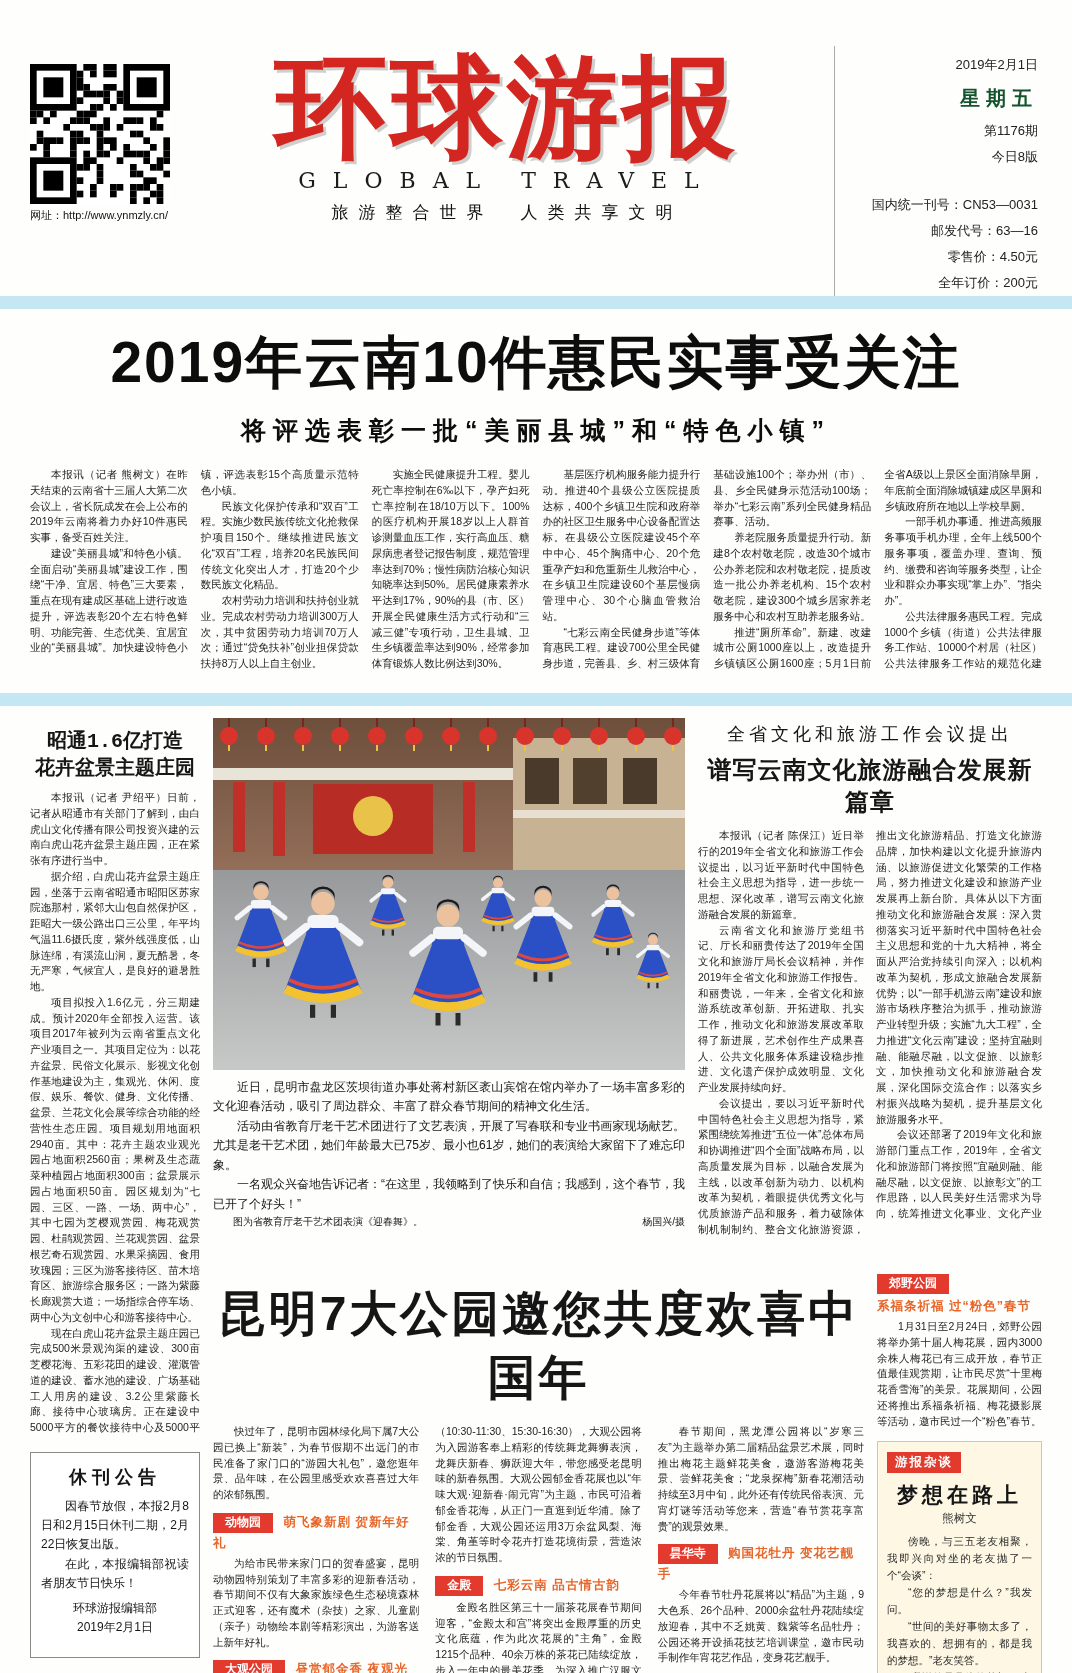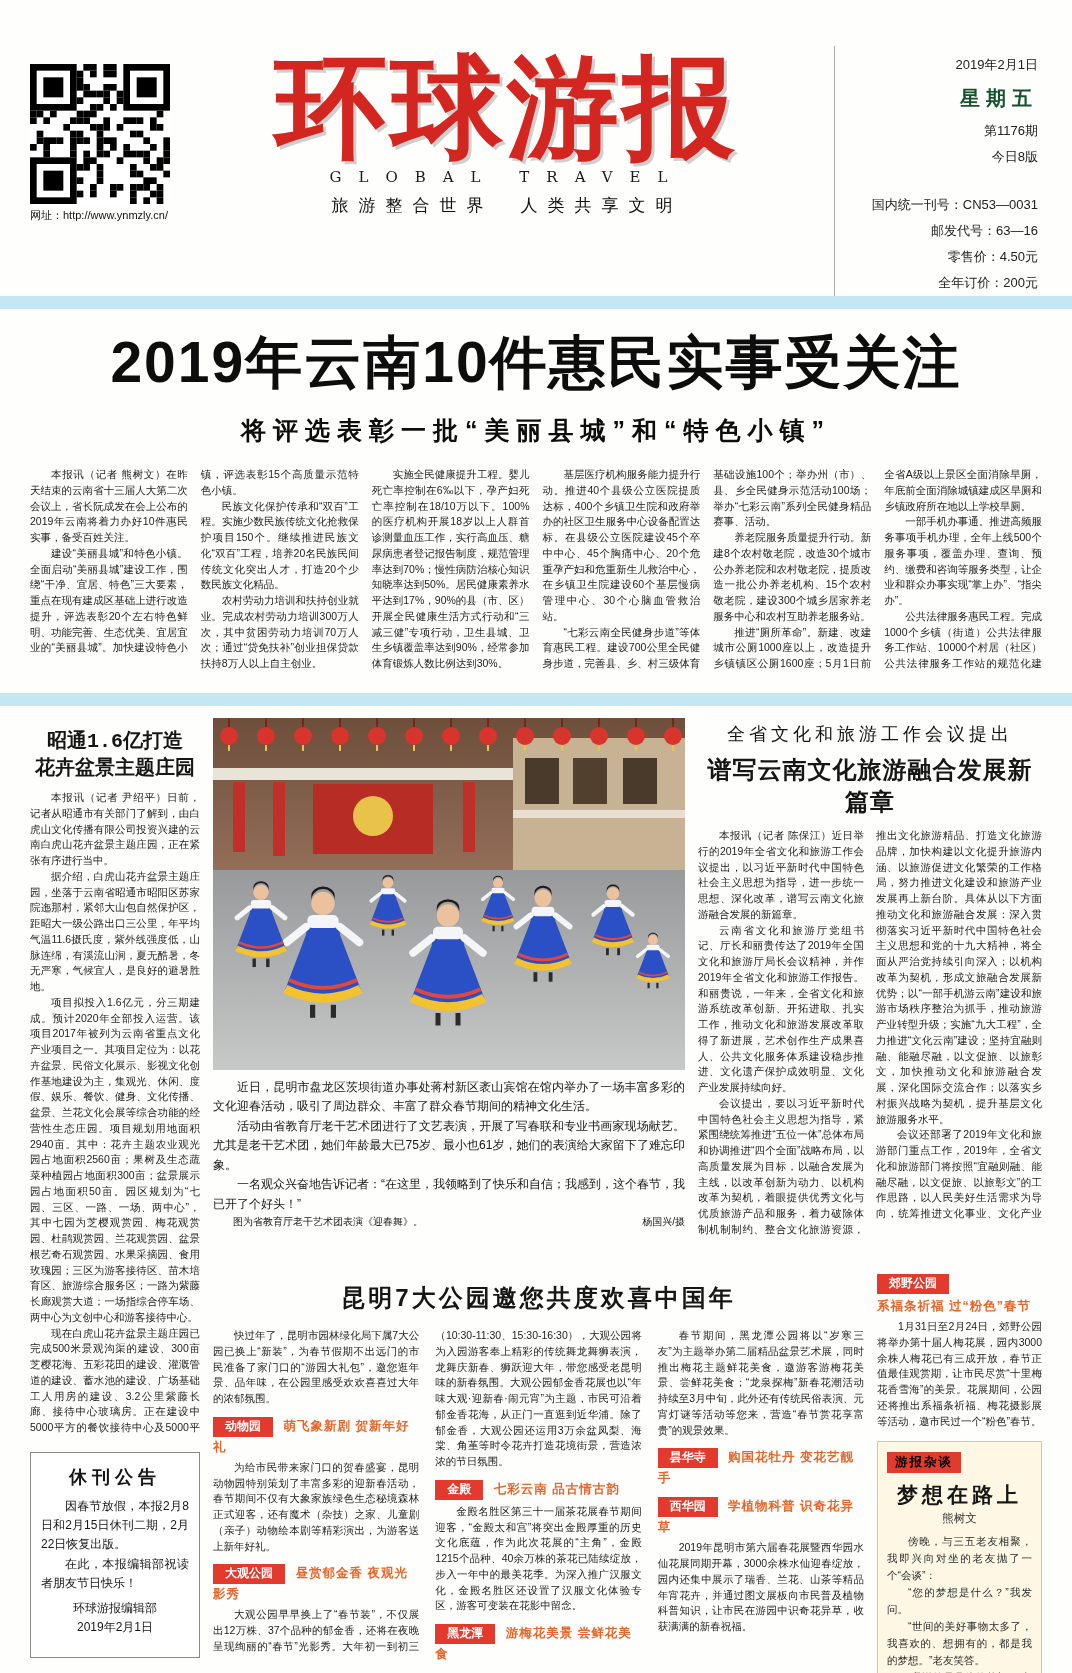--- a/index.html
+++ b/index.html
@@ -6,21 +6,21 @@
   body { background:#e8e8e6; font-family:"Liberation Sans","DejaVu Sans",sans-serif; color:#161616; }
   .page { width:1072px; min-height:1673px; margin:0 auto; background:#fefefc; padding:46px 30px 10px; position:relative; overflow:hidden; }
 
   
   .mast { display:flex; align-items:flex-start; }
   .qr-block { width:162px; padding-top:18px; }
   .qr-block svg { display:block; }
   .qr-caption { font-size:11px; margin-top:4px; color:#111; }
   .mast-center { flex:1; text-align:center; padding-top:2px; }
   .paper-title { font-family:"DejaVu Serif","Liberation Serif",serif; font-weight:900; font-size:112px; line-height:1.05; color:#d42621; letter-spacing:4px; text-shadow:3px 3px 0 rgba(120,120,120,.35); }
-  .paper-title-en { font-family:"DejaVu Serif","Liberation Serif",serif; font-size:15px; letter-spacing:17px; color:#1c1c1c; margin-top:2px; }
+  .paper-title-en { font-family:"DejaVu Serif","Liberation Serif",serif; font-size:22px; letter-spacing:17px; color:#1c1c1c; margin-top:2px; }
   .paper-slogan { font-size:17px; letter-spacing:10px; color:#111; margin-top:8px; }
   .date-block { width:208px; border-left:1px solid #aaa; margin-left:12px; padding:6px 4px 0 12px; text-align:right; font-size:13px; line-height:2.0; color:#222; }
   .weekday { color:#14532d; font-size:20px; font-weight:700; letter-spacing:6px; }
   .date-gap { height:22px; }
 
   
   .band { height:13px; background:#c5e6f3; margin:0 -30px; }
 
   
   .lead-head { text-align:center; padding:16px 0 10px; }
@@ -50,31 +50,31 @@
   .caption p { font-size:12px; line-height:1.62; text-align:justify; text-indent:2em; }
   .caption-last { display:flex; justify-content:space-between; font-size:10px; line-height:1.62; }
   .caption-last .lede { text-indent:2em; }
 
   .culture-col { flex:1; }
   .cu-kicker { text-align:center; font-size:18px; letter-spacing:4px; margin-top:4px; }
   .cu-title { text-align:center; font-size:24px; font-weight:900; letter-spacing:1px; margin:8px 0 10px; }
   .cu-body { column-count:2; column-gap:12px; height:424px; overflow:hidden; }
 
   .parks-col { flex:1; }
-  .pk-title { text-align:center; font-size:24px; font-weight:900; letter-spacing:3px; margin:18px 0 14px; }
+  .pk-title { text-align:center; font-size:48px; font-weight:900; letter-spacing:3px; margin:18px 0 14px; }
   .pk-body { column-count:3; column-gap:16px; height:338px; overflow:hidden; }
   .chip-row { margin:9px 0 4px; break-inside:avoid; }
   .chip { display:inline-block; background:#e23a2d; color:#fff; font-size:12px; font-weight:700; padding:1px 12px 2px; }
   .chip-sub { color:#e8662a; font-weight:700; font-size:12.5px; margin-left:6px; letter-spacing:1px; }
 
   .side-rail { width:165px; flex:0 0 165px; }
   .side-rail .body-text { margin-top:4px; }
 
   .essay-box { border:1px solid #d9c69c; background:#fdf7e4; margin-top:12px; padding:10px 9px; height:366px; overflow:hidden; }
-  .essay-chip { display:inline-block; background:#e23a2d; color:#000000; font-size:12.5px; font-weight:700; padding:2px 8px; letter-spacing:2px; }
+  .essay-chip { display:inline-block; background:#e23a2d; color:#ffffff; font-size:12.5px; font-weight:700; padding:2px 8px; letter-spacing:2px; }
   .essay-title { text-align:center; font-size:21px; font-weight:900; letter-spacing:4px; margin:8px 0 2px; }
   .essay-author { text-align:center; font-size:11.5px; color:#333; margin-bottom:7px; }
   .essay-box p { font-size:10.5px; line-height:1.62; text-align:justify; text-indent:2em; color:#2a2a2a; }
 </style>
 </head>
 <body>
 
 <div class="page">
 
   <div class="mast">
@@ -500,20 +500,21 @@
                   <span class="chip">黑龙潭</span>
                   <span class="chip-sub">游梅花美景 尝鲜花美食</span>
                 </div>
                 <p>春节期间，黑龙潭公园将以“岁寒三友”为主题举办第二届精品盆景艺术展，同时推出梅花主题鲜花美食，邀游客游梅花美景、尝鲜花美食；“龙泉探梅”新春花潮活动持续至3月中旬，此外还有传统民俗表演、元宵灯谜等活动等您来，营造“春节赏花享富贵”的观景效果。</p>
               </div>
                 <div class="park">
                 <div class="chip-row">
                   <span class="chip">昙华寺</span>
                   <span class="chip-sub">购国花牡丹 变花艺靓手</span>
                 </div>
+                <p>今年春节牡丹花展将以“精品”为主题，9大色系、26个品种、2000余盆牡丹花陆续绽放迎春，其中不乏姚黄、魏紫等名品牡丹；公园还将开设插花技艺培训课堂，邀市民动手制作年宵花艺作品，变身花艺靓手。</p>
               </div>
                 <div class="park">
                 <div class="chip-row">
                   <span class="chip">西华园</span>
                   <span class="chip-sub">学植物科普 识奇花异草</span>
                 </div>
                 <p>2019年昆明市第六届春花展暨西华园水仙花展同期开幕，3000余株水仙迎春绽放，园内还集中展示了瑞香、兰花、山茶等精品年宵花卉，并通过图文展板向市民普及植物科普知识，让市民在游园中识奇花异草，收获满满的新春祝福。</p>
               </div>
               </div>
           </div>

